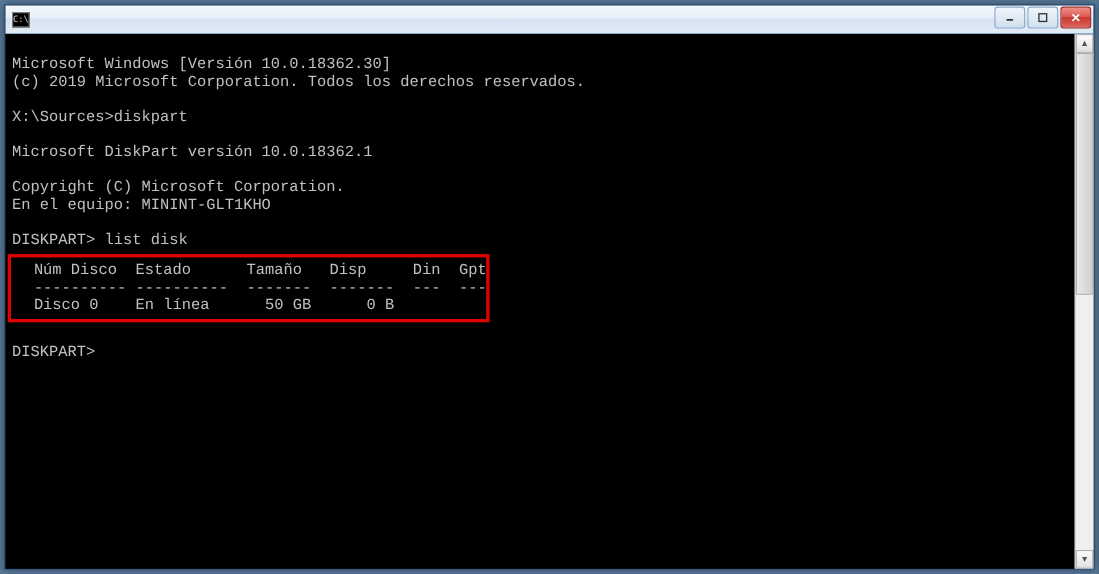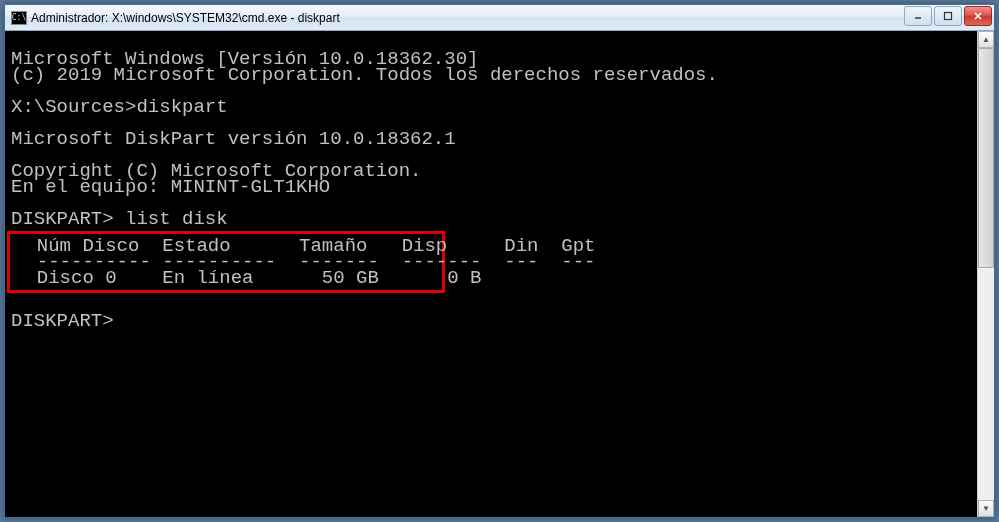--- a/index.html
+++ b/index.html
@@ -77,21 +77,21 @@
   .console-area {
     flex: 1;
     background: #000;
     position: relative;
     display: flex;
   }
   .console-content {
     flex: 1;
     padding: 4px 6px;
     font-family: "Consolas", "Courier New", monospace;
-    font-size: 19px;
+    font-size: 14px;
     line-height: 16px;
     color: #c0c0c0;
     white-space: pre;
     overflow: hidden;
   }
   .highlight-box {
     border: 3px solid #e00000;
     padding: 4px 4px 4px 4px;
     margin: 4px 0 4px -4px;
     display: inline-block;
@@ -128,21 +128,20 @@
     border-radius: 1px;
   }
   .line { white-space: pre; }
 </style>
 </head>
 <body>
 
 <div class="window">
   <div class="title-bar">
     <div class="title-icon">C:\</div>
-    <div class="title-text">Administrador: X:\windows\SYSTEM32\cmd.exe - diskpart</div>
     <div class="window-controls">
       <div class="win-btn">
         <svg width="10" height="10" viewBox="0 0 10 10">
             <line x1="2" y1="7" x2="8" y2="7" stroke="#333" stroke-width="1.5"></line>
           </svg>
       </div>
       <div class="win-btn">
         <svg width="10" height="10" viewBox="0 0 10 10">
             <rect x="1.5" y="1.5" width="7" height="7" fill="none" stroke="#333" stroke-width="1.2"></rect>
           </svg>

